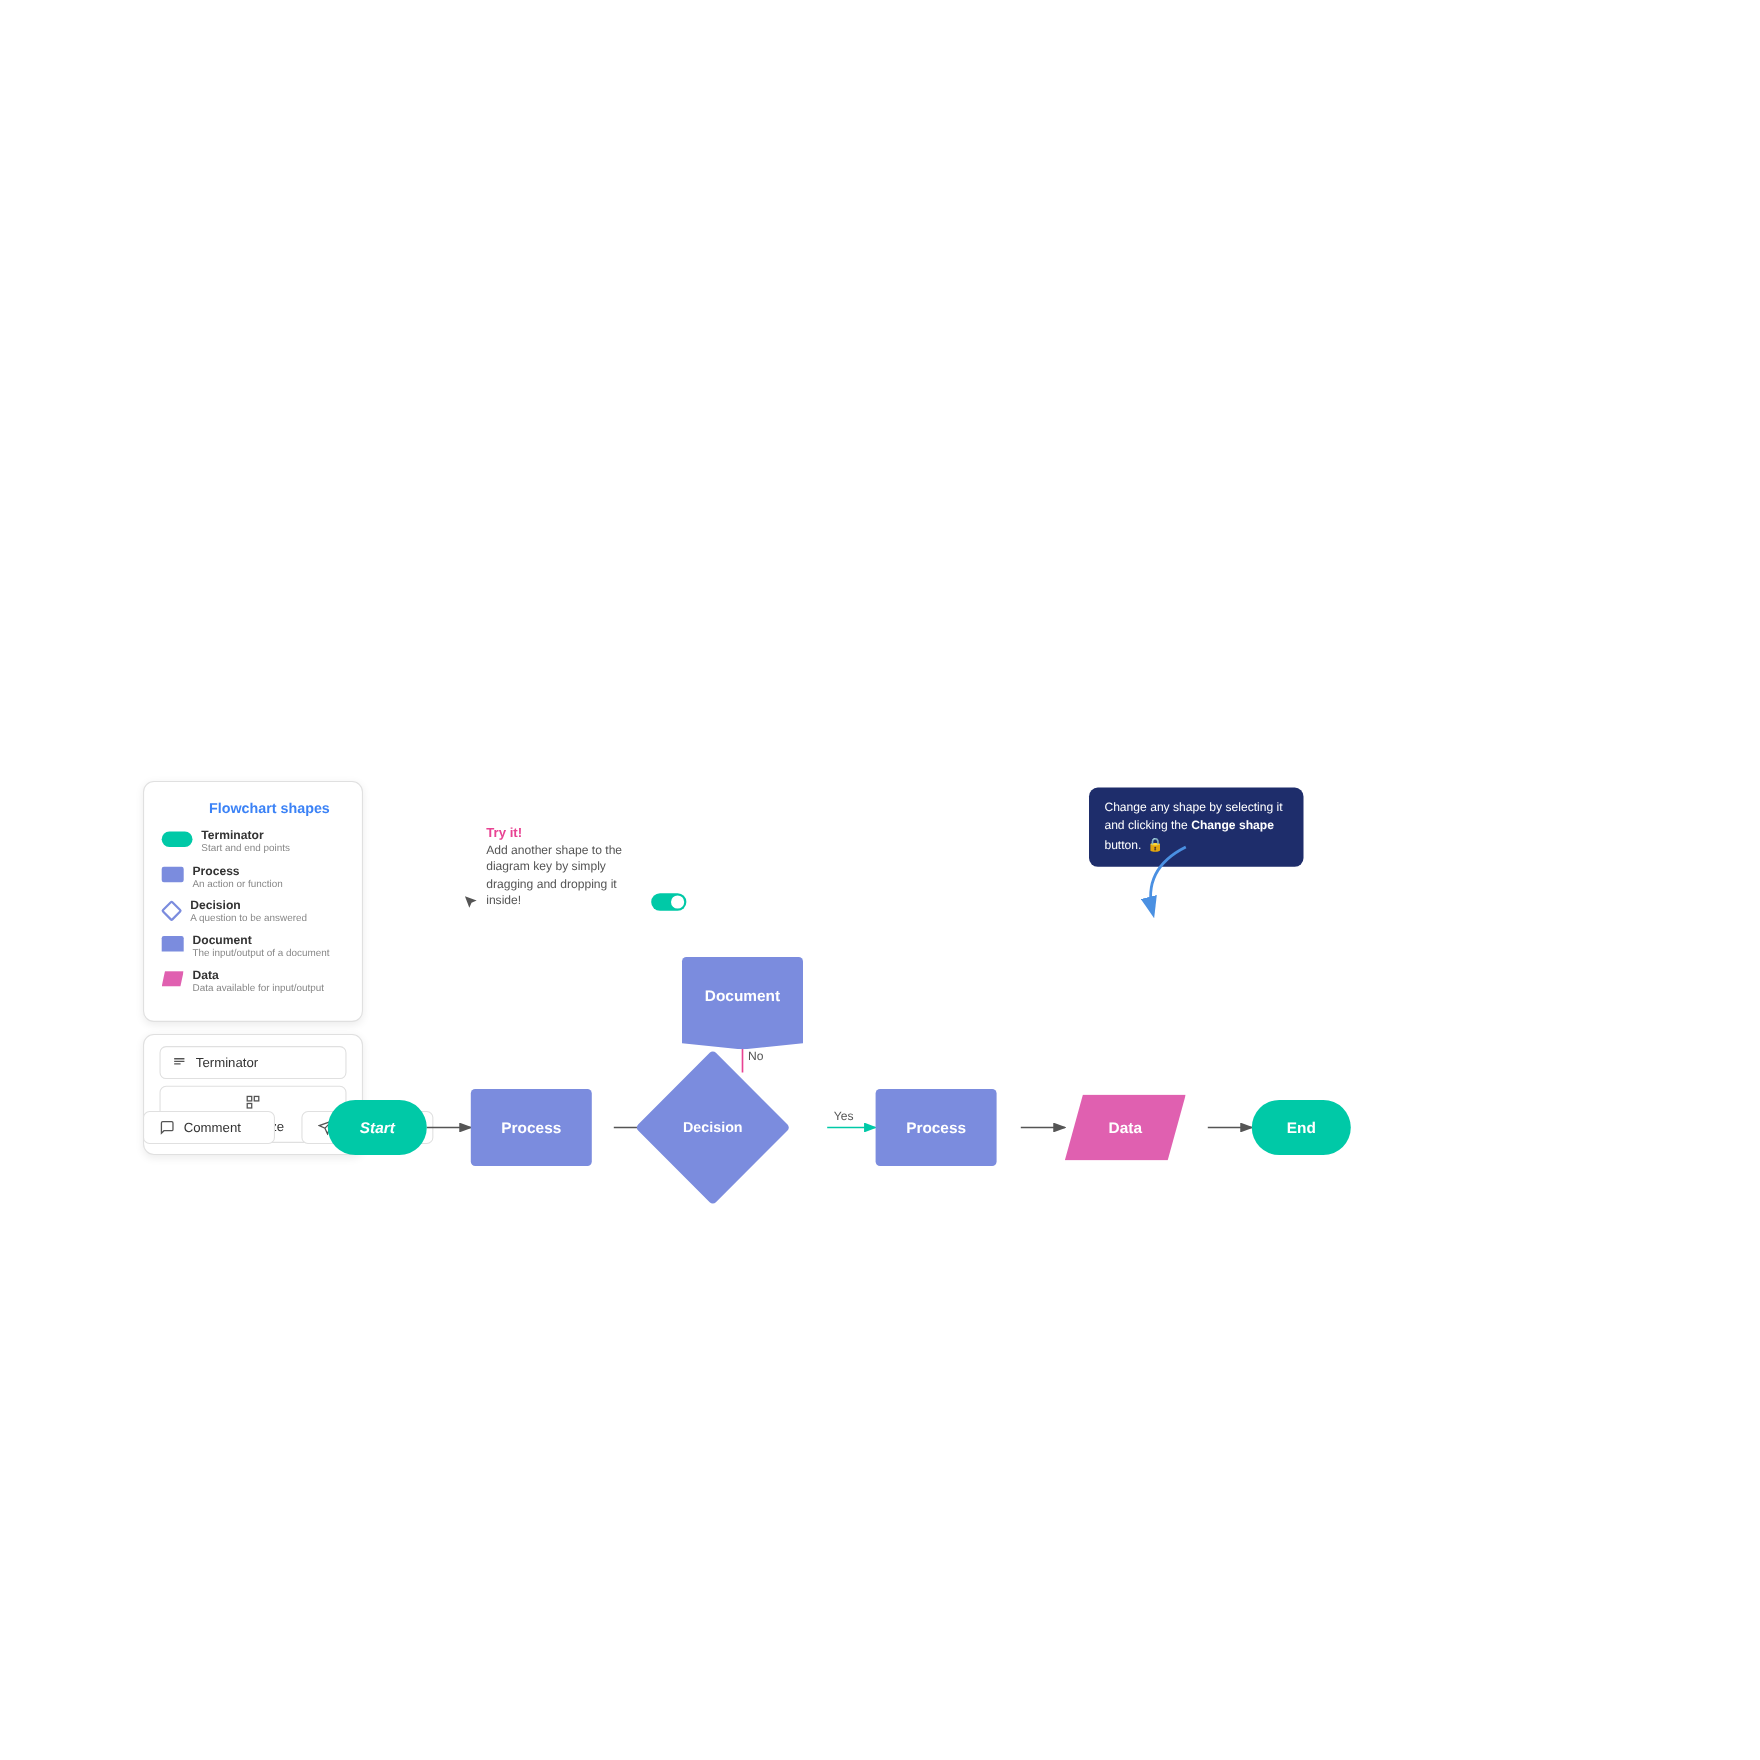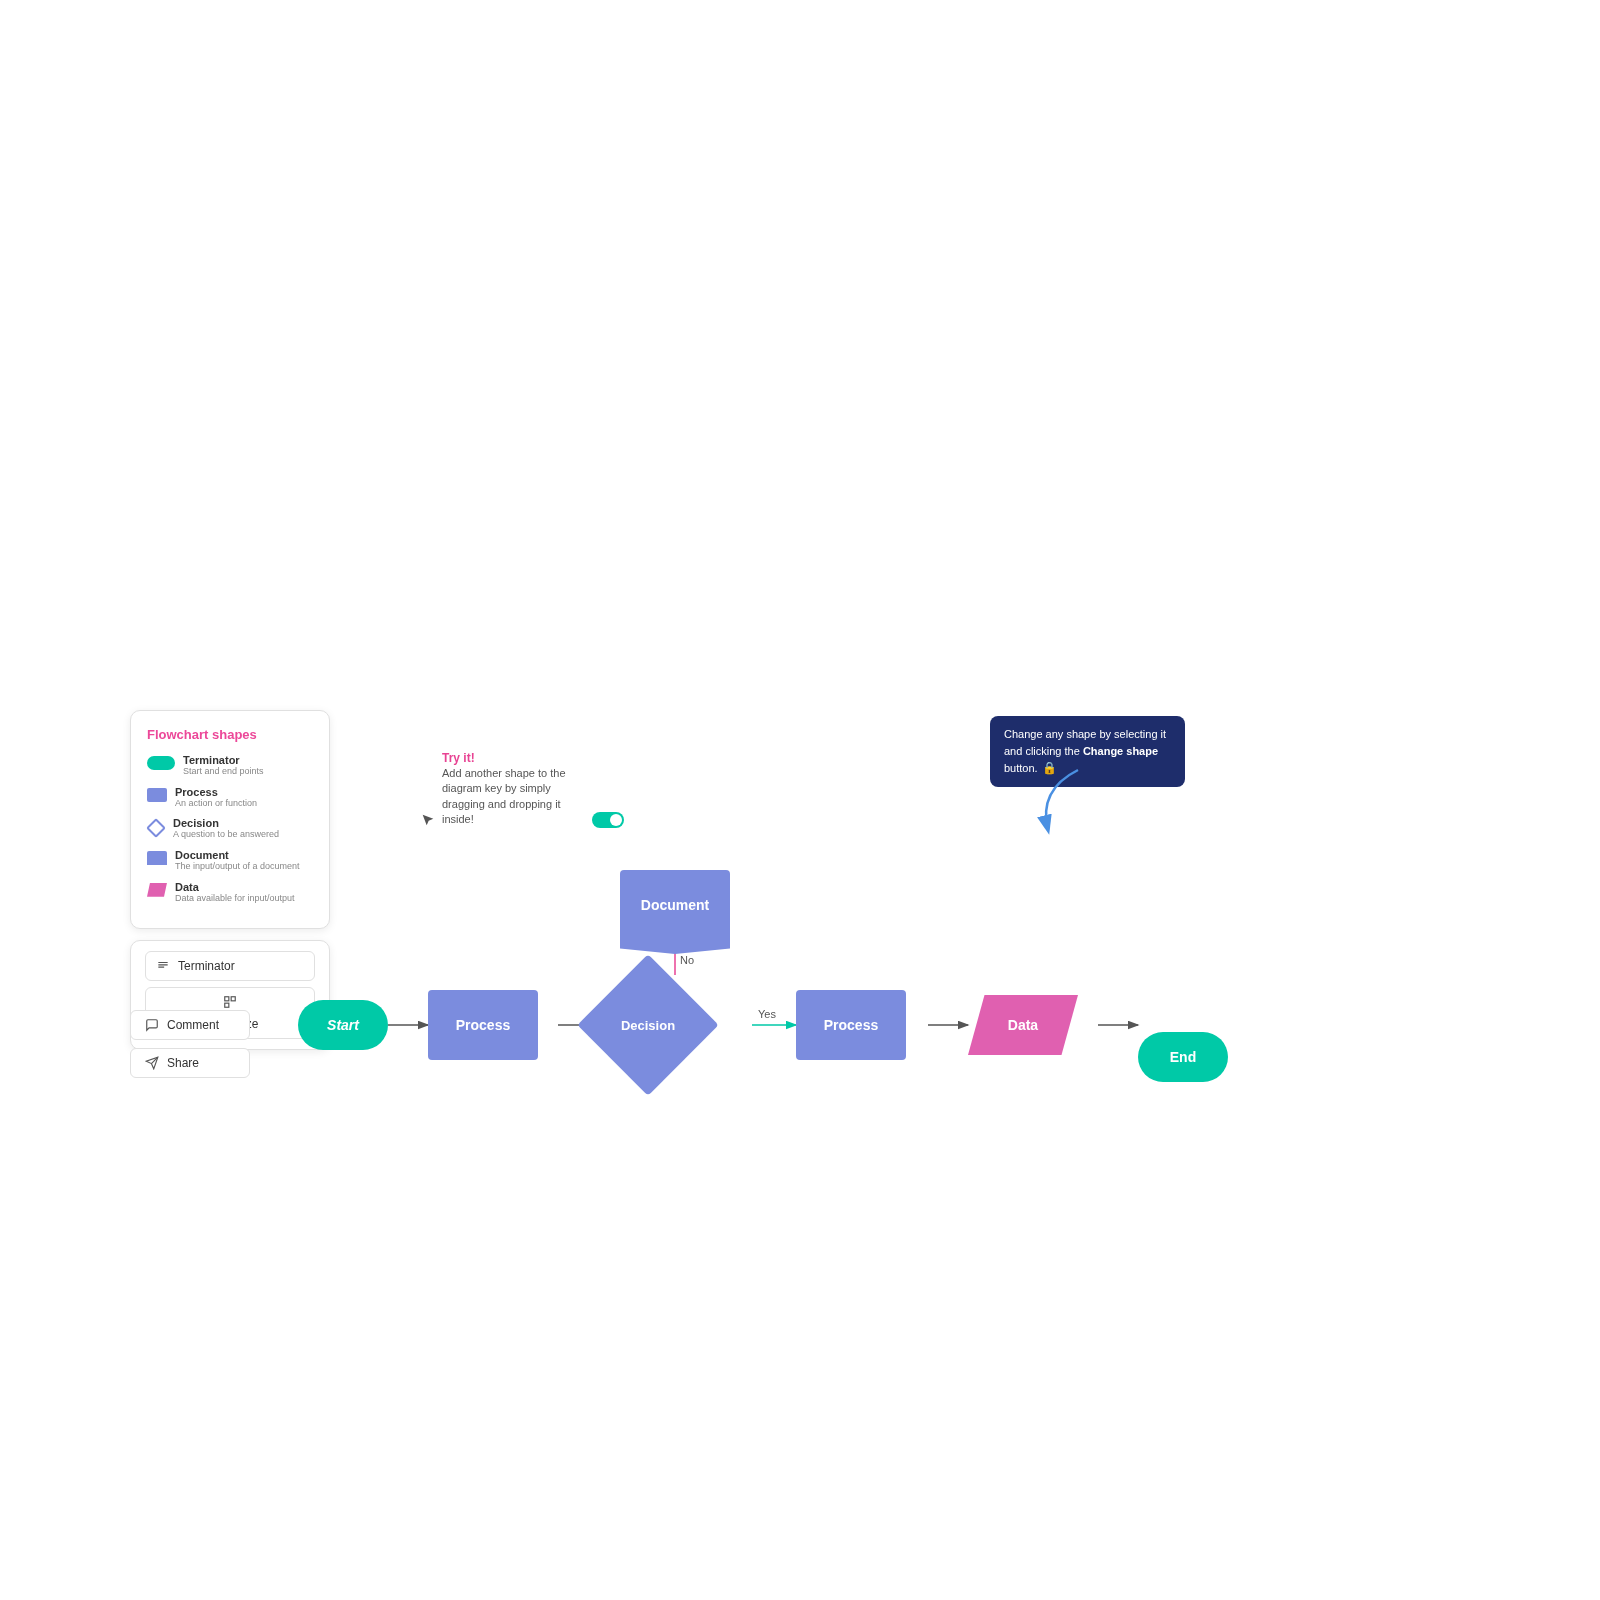--- a/index.html
+++ b/index.html
@@ -20,22 +20,23 @@
       background: #ffffff;
       border: 1px solid #e0e0e0;
       border-radius: 10px;
       padding: 16px;
       width: 200px;
       box-shadow: 0 2px 8px rgba(0,0,0,0.08);
     }
     .legend-title {
       font-size: 13px;
       font-weight: 600;
-      color: #ec4899;
+      color: #3b82f6;
       margin-bottom: 12px;
+      margin-left: 43px;
     }
     .legend-item {
       display: flex;
       align-items: flex-start;
       margin-bottom: 8px;
       gap: 8px;
     }
     .legend-icon {
       flex-shrink: 0;
       margin-top: 2px;
@@ -123,22 +124,22 @@
       margin-bottom: 6px;
     }
     .action-btn:last-child { margin-bottom: 0; flex-direction: column; }
 
     
     .extra-btns {
       position: absolute;
       left: 130px;
       top: 1010px;
       display: flex;
-      flex-direction: column;
-      gap: 8px;
+      flex-direction: row;
+      gap: 24px;
     }
     .extra-btn {
       display: flex;
       align-items: center;
       gap: 8px;
       padding: 7px 14px;
       border: 1px solid #e0e0e0;
       border-radius: 6px;
       background: #fff;
       cursor: pointer;
@@ -440,20 +441,20 @@
   </div>
 
   <div class="shape shape-process" style="position:absolute; left:516px; top:120px;">
     <span>Process</span>
   </div>
 
   <div class="shape shape-data" style="position:absolute; left:688px; top:125px;">
     <span>Data</span>
   </div>
 
-  <div class="shape shape-terminator" style="position:absolute; left:858px; top:130px;margin-top:32px;">
+  <div class="shape shape-terminator" style="position:absolute; left:858px; top:130px;">
     <span>End</span>
   </div>
 
   <div class="shape shape-document" style="position:absolute; left:340px; top:0px;">
     <span>Document</span>
   </div>
 </div>
 
 </body></html>

